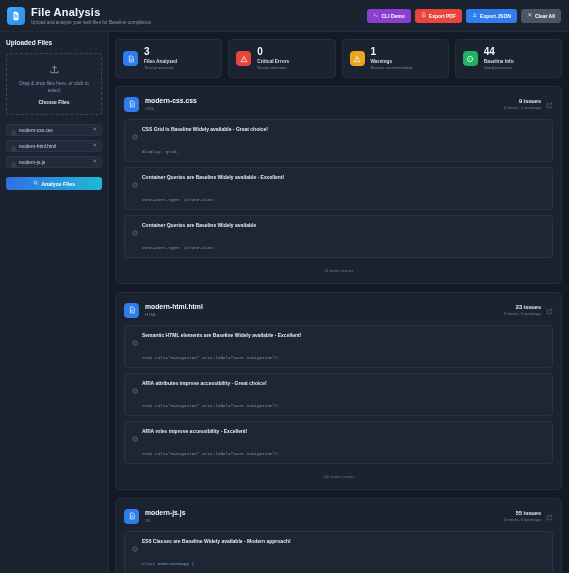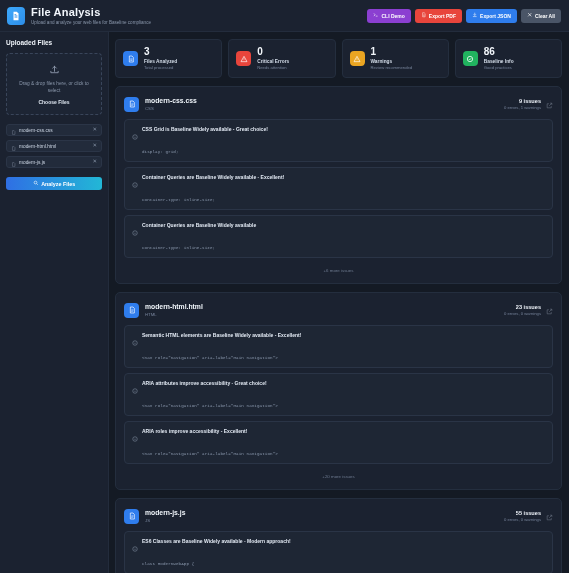--- a/index.html
+++ b/index.html
@@ -287,21 +287,21 @@
           </div>
         </div>
         <div class="stat">
           <div class="stat-icon" style="background:#21b35f">
             <svg viewBox="0 0 24 24" fill="none" stroke="#fff" stroke-width="2.2">
                 <circle cx="12" cy="12" r="8"></circle>
                 <path d="M8.5 12.2l2.4 2.4 4.6-4.8"></path>
               </svg>
           </div>
           <div>
-            <div class="stat-val">86</div>
+            <div class="stat-val">44</div>
             <div class="stat-label">Baseline Info</div>
             <div class="stat-sub">Good practices</div>
           </div>
         </div>
       </div>
 
       <div class="filecard">
         <div class="fc-head">
           <div class="fc-badge">
             <svg viewBox="0 0 24 24" fill="none" stroke="#fff" stroke-width="2">

